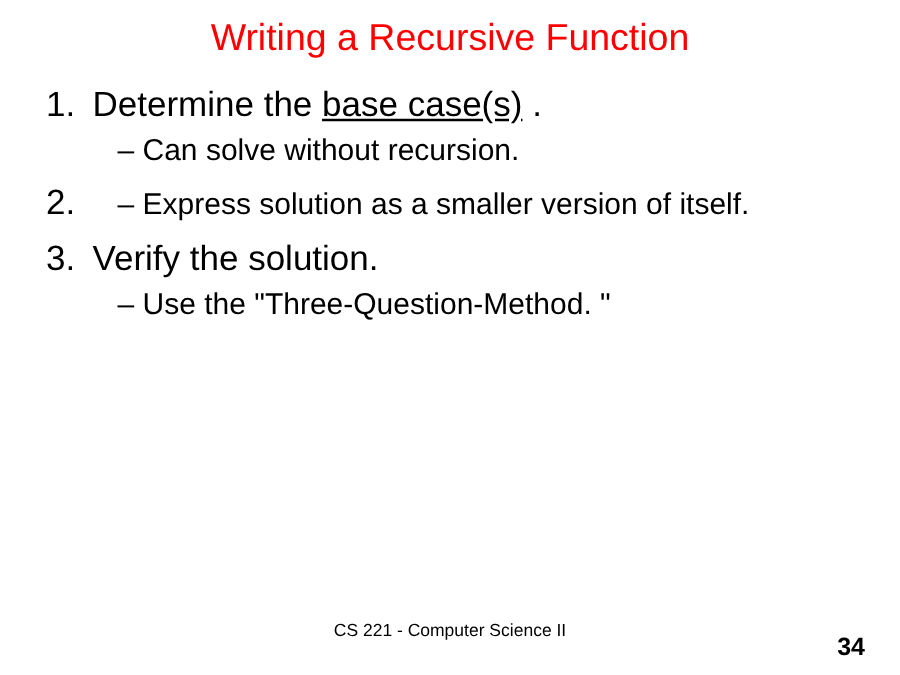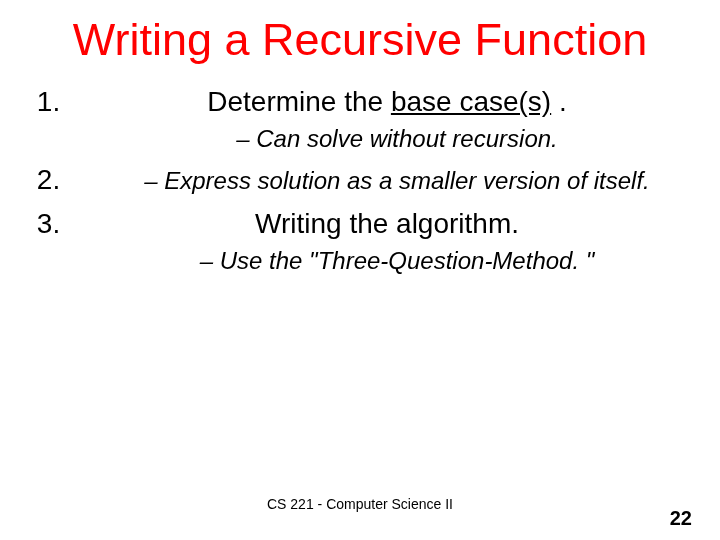--- a/index.html
+++ b/index.html
@@ -12,30 +12,29 @@
     overflow: hidden;
   }
   .slide {
     position: relative;
     width: 720px;
     height: 540px;
     box-sizing: border-box;
   }
   .title {
     color: #ff0000;
-    font-size: 45px;
+    font-size: 30px;
     font-weight: 400;
     text-align: center;
     padding-top: 14px;
     letter-spacing: 0px;
   }
   .content {
     padding: 18px 20px 0 20px;
     color: #000000;
-    text-align: center;
   }
   ol.main-list {
     list-style: decimal;
     margin: 0;
     padding-left: 48px;
     font-size: 28px;
   }
   ol.main-list > li {
     margin-bottom: 2px;
     padding-left: 6px;
@@ -44,21 +43,20 @@
     line-height: 1.25;
   }
   .underline {
     text-decoration: underline;
   }
   .sub {
     font-size: 24px;
     margin: 4px 0 10px 0;
     padding-left: 20px;
     line-height: 1.3;
-    font-style: italic;
   }
   .sub::before {
     content: "–  ";
   }
   .footer {
     position: absolute;
     bottom: 28px;
     left: 0;
     width: 720px;
     display: flex;
@@ -91,24 +89,24 @@
         </span>
         <div class="sub">Can solve without recursion.</div>
       </li>
 
       <li>
         <div class="sub">Express solution as a smaller version of itself.</div>
       </li>
 
       <li>
         <span class="item-line">
-          <span>Writing the algorithm.</span><span class="underline"></span><span></span>
+          <span>Verify the solution.</span><span class="underline"></span><span></span>
         </span>
         <div class="sub">Use the "Three-Question-Method. "</div>
       </li>
 
     </ol>
   </div>
 
   <div class="footer">CS 221 - Computer Science II</div>
-  <div class="page-number">22</div>
+  <div class="page-number">34</div>
 
 </div>
 
 </body></html>

